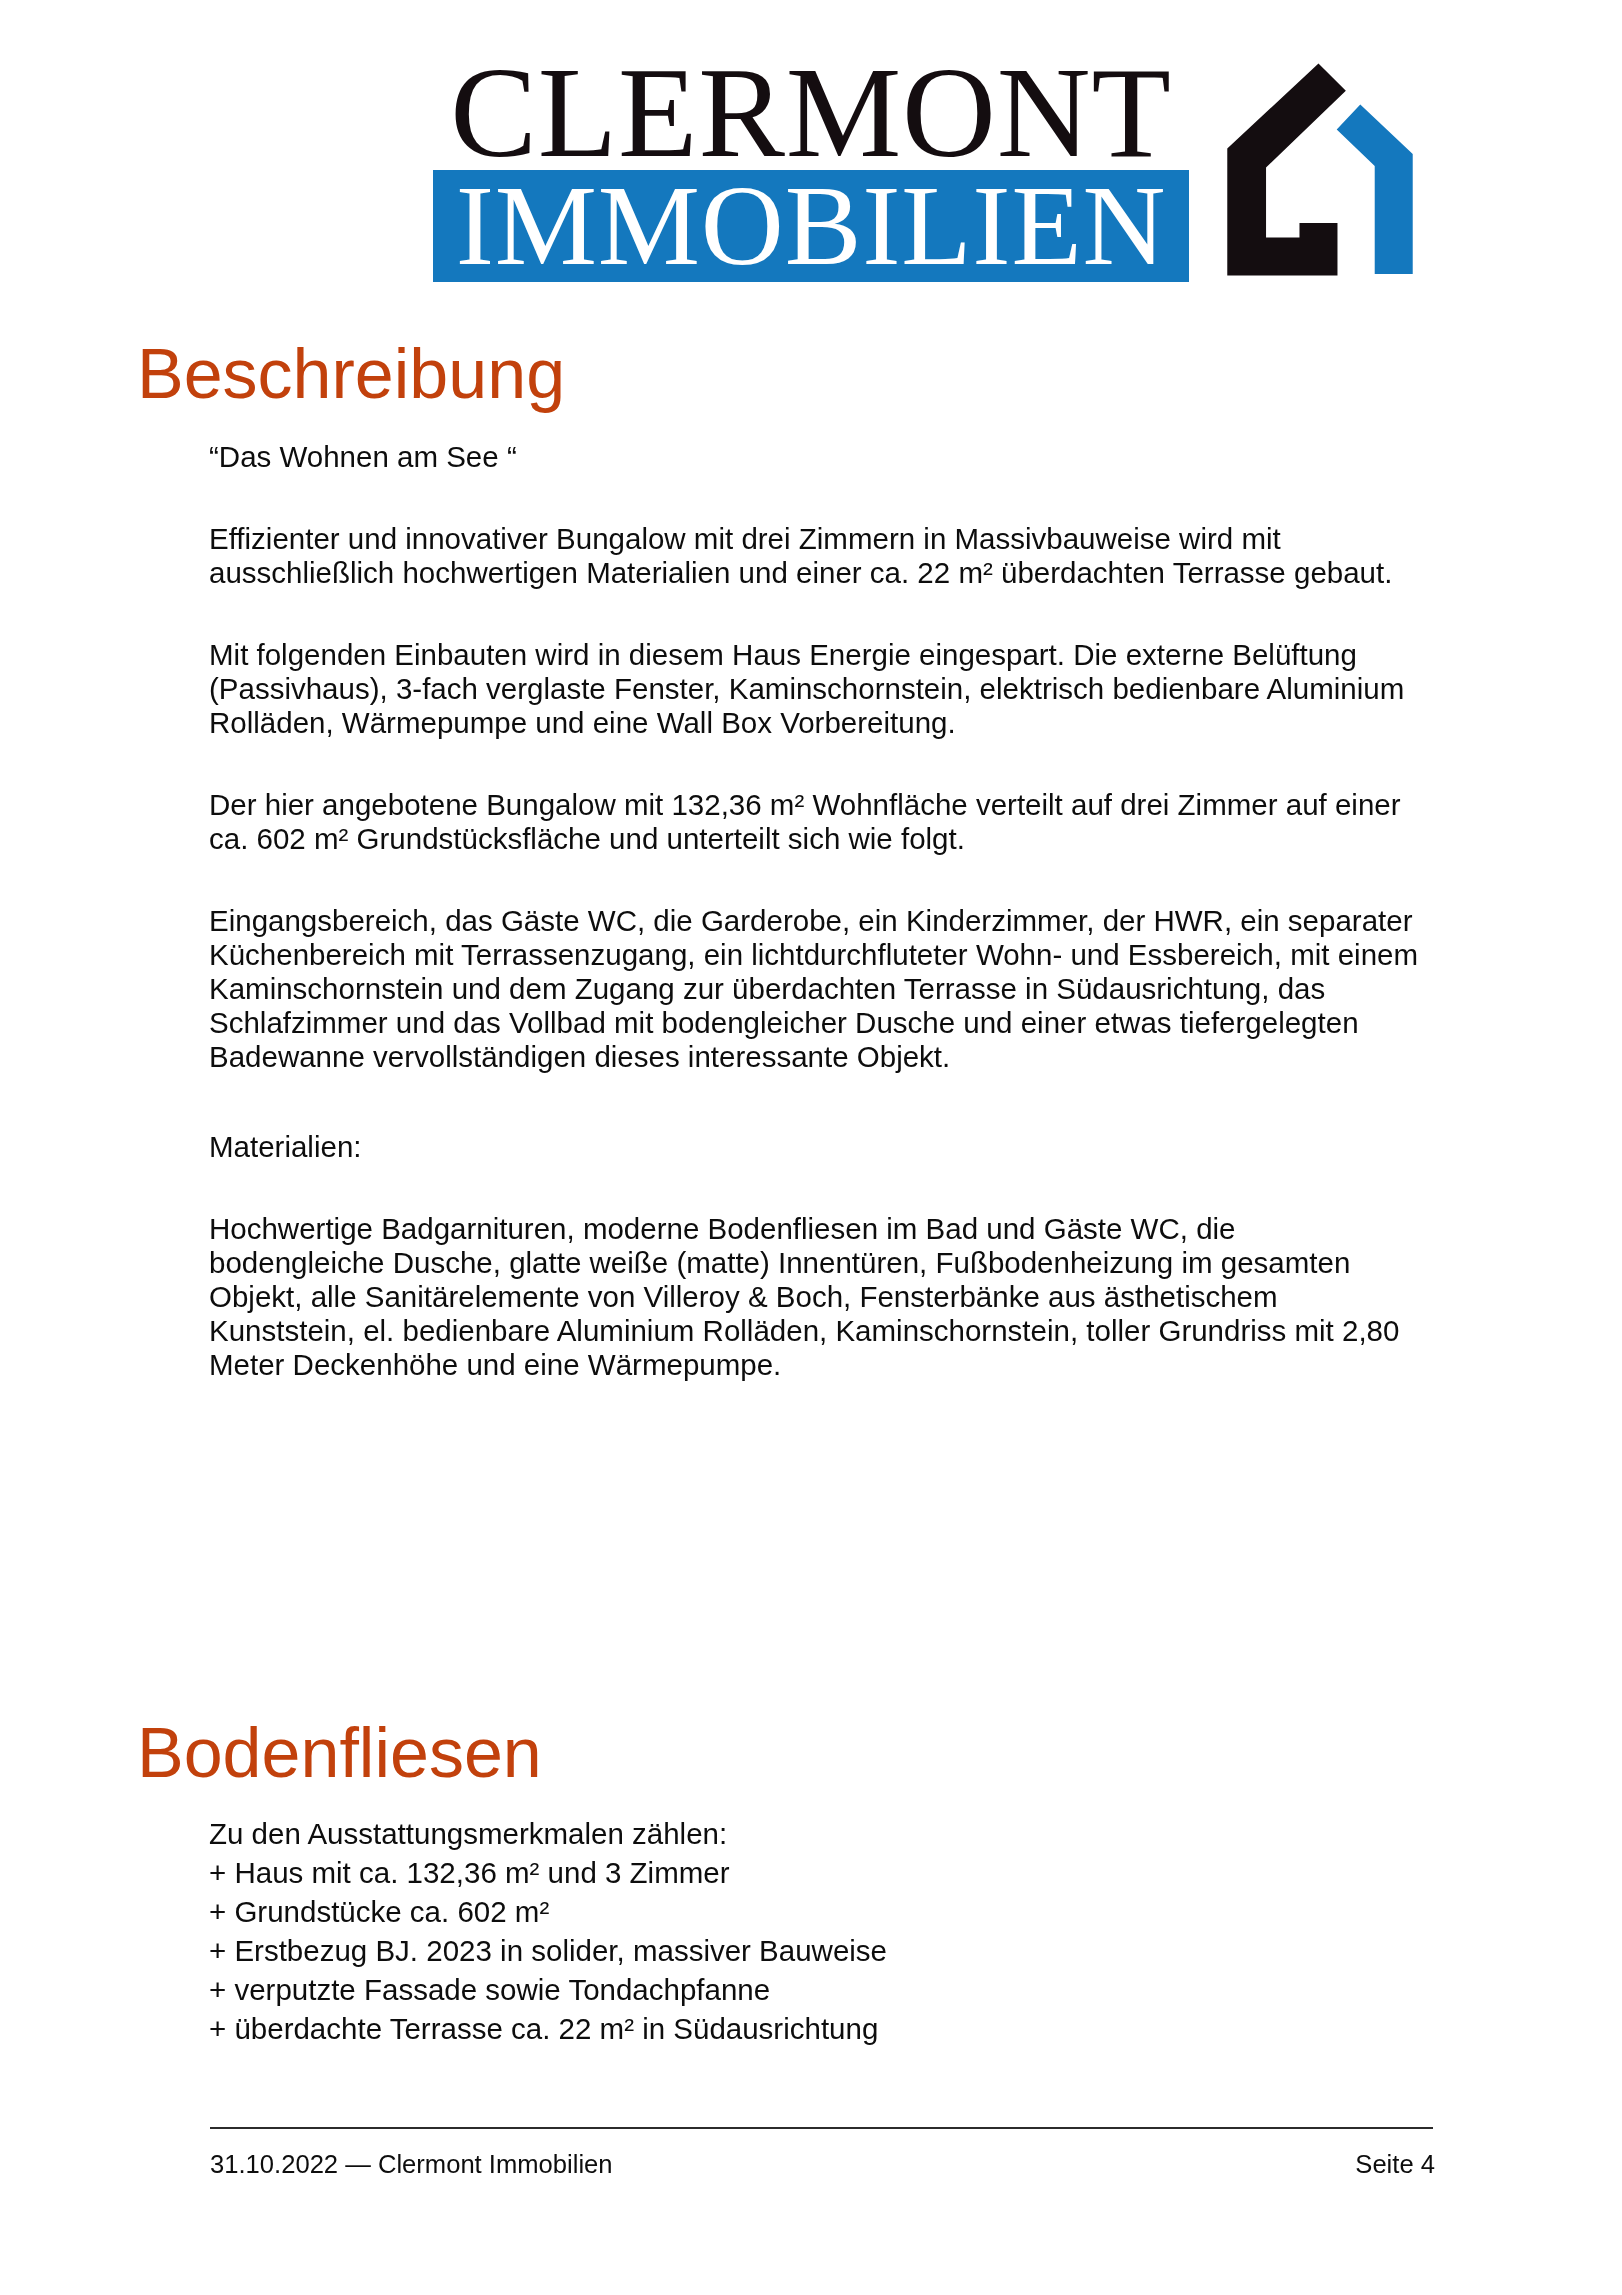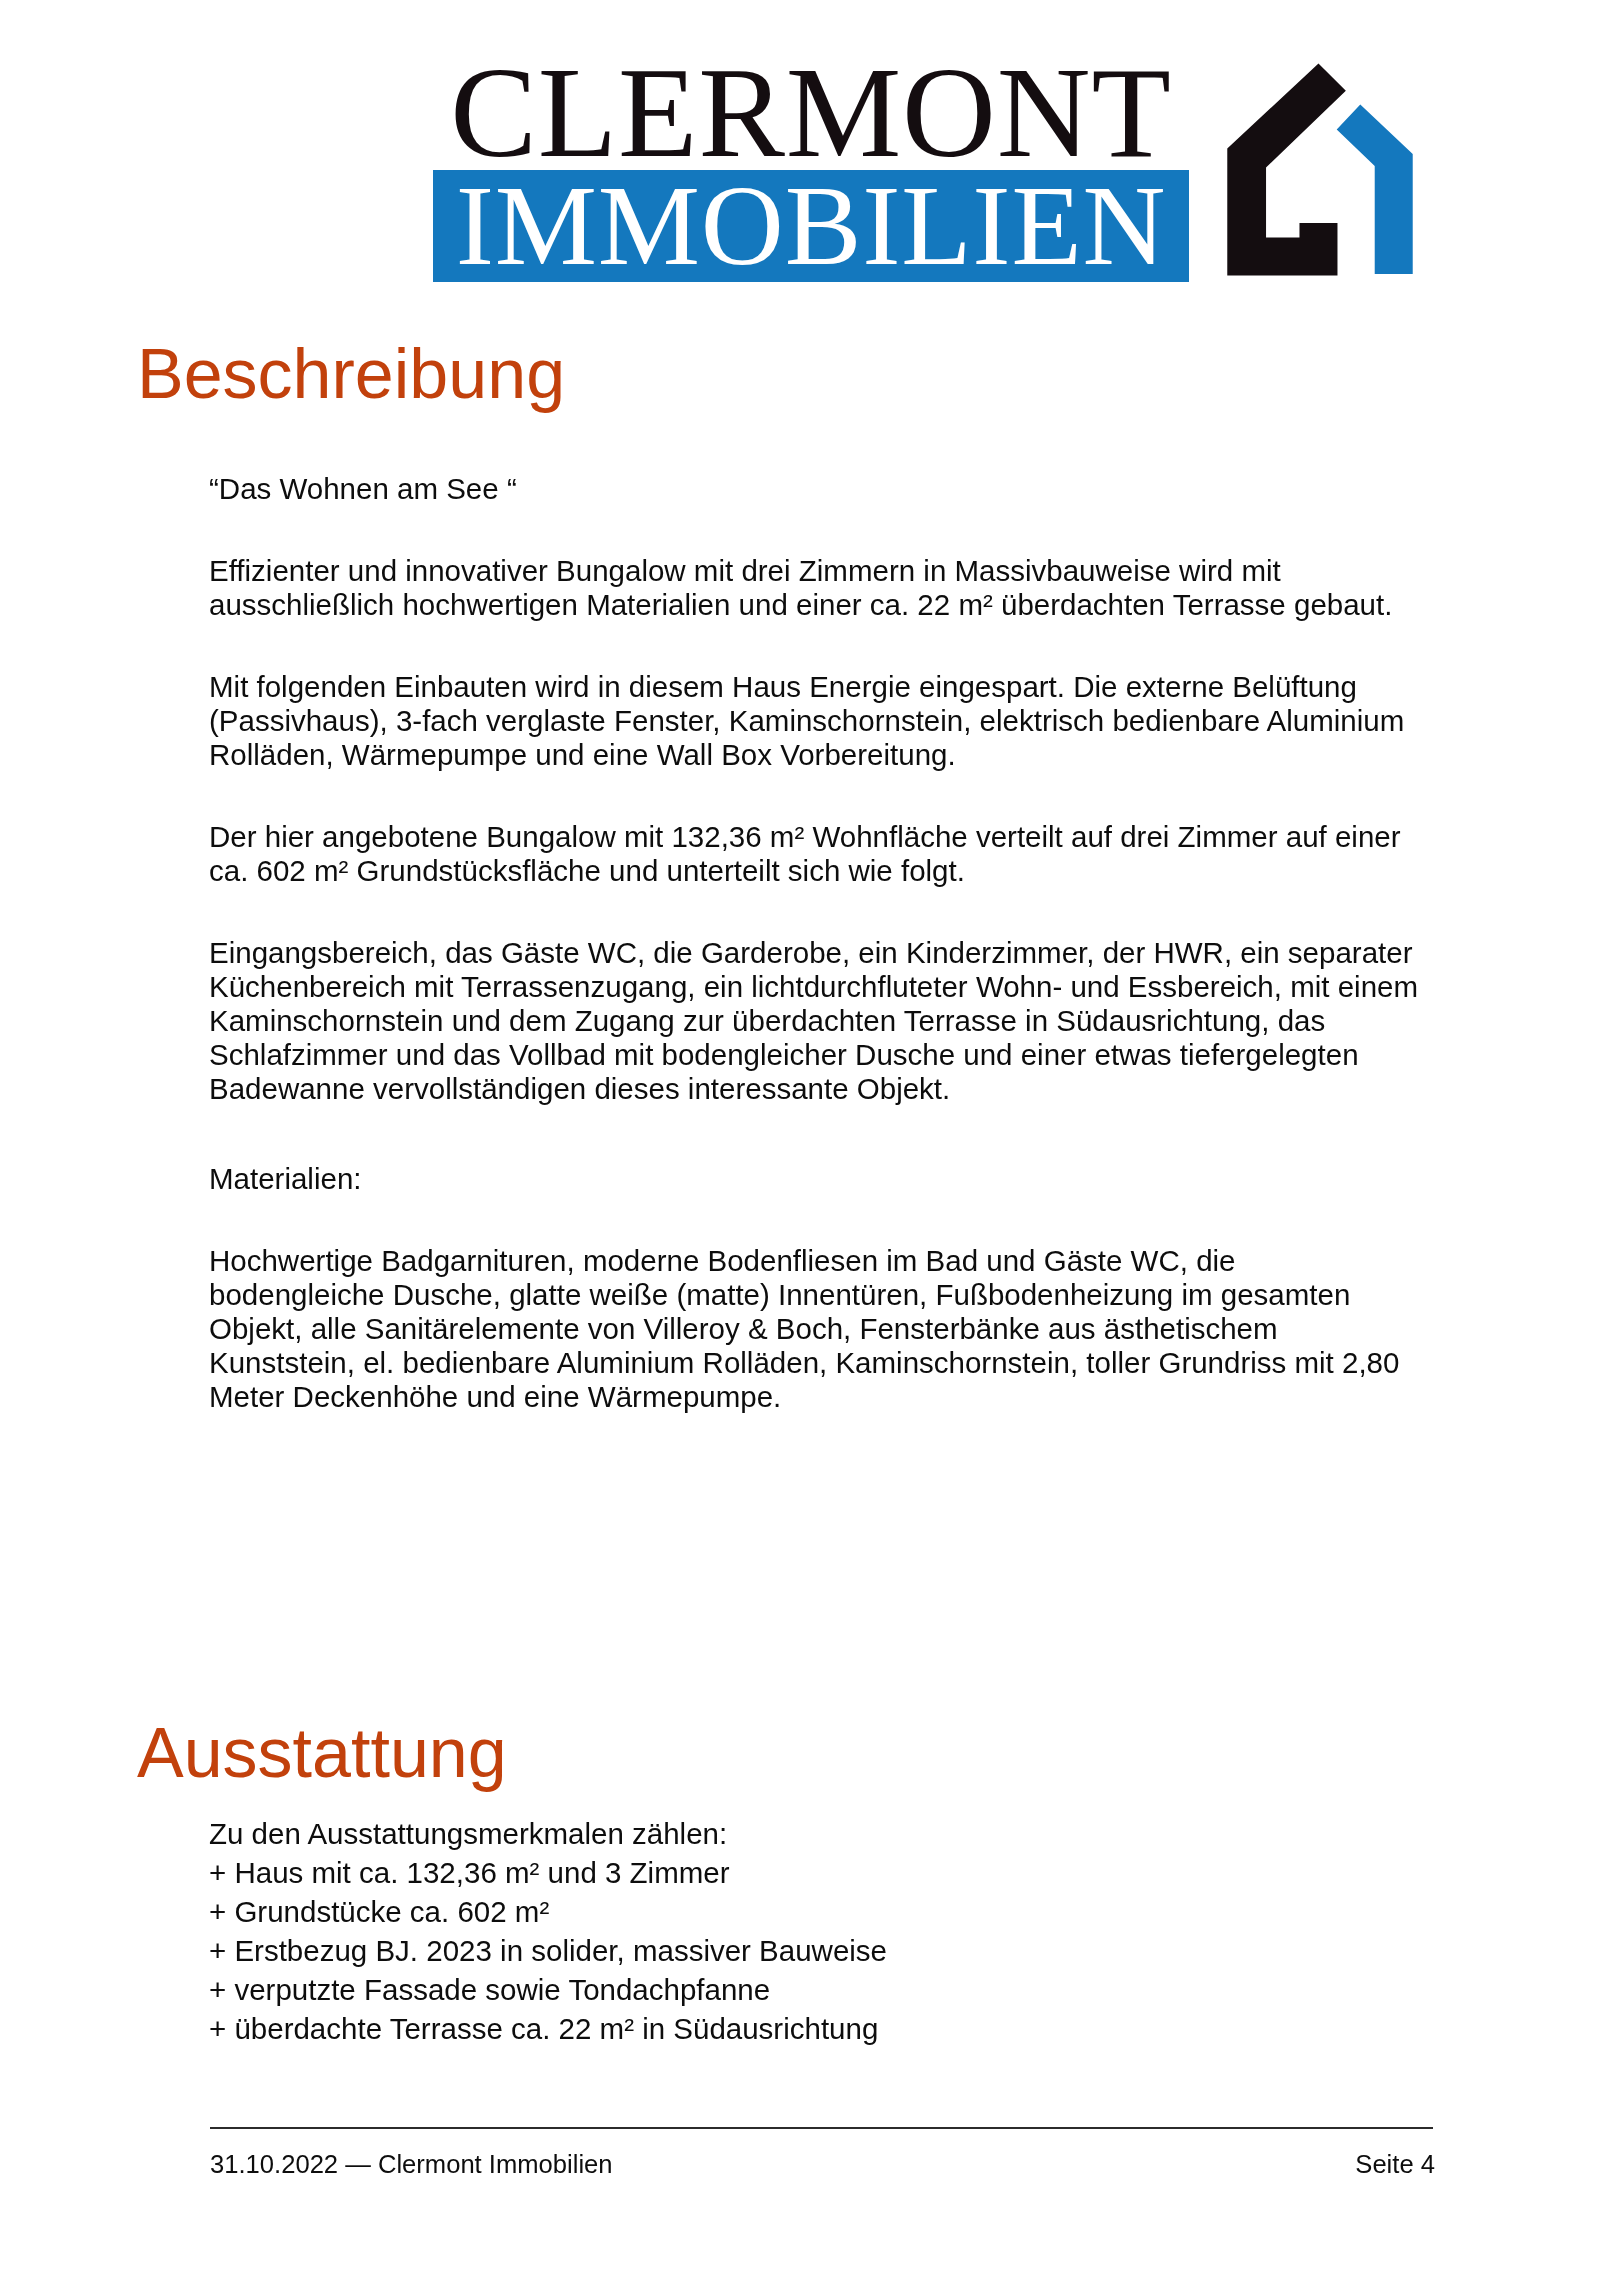--- a/index.html
+++ b/index.html
@@ -64,21 +64,21 @@
   #heading-ausstattung  { top: 1718px; }
 
   
   .body-col {
     position: absolute;
     left: 209px;
     width: 1210px;
     font-size: 29.5px;
     line-height: 34px;
   }
-  #description-body { top: 472px; }
+  #description-body { top: 440px; }
   .body-col p { margin: 0 0 48px 0; }
   .body-col p.gap-after { margin-bottom: 56px; }
 
   #ausstattung-body { top: 1814px; line-height: 39px; }
   #ausstattung-body div { white-space: nowrap; }
 
   
   .footer-rule {
     position: absolute;
     left: 210px;
@@ -121,21 +121,21 @@
   <div class="body-col" id="description-body">
     <p>“Das Wohnen am See “</p>
     <p>Effizienter und innovativer Bungalow mit drei Zimmern in Massivbauweise wird mit ausschließlich hochwertigen Materialien und einer ca. 22 m² überdachten Terrasse gebaut.</p>
     <p>Mit folgenden Einbauten wird in diesem Haus Energie eingespart. Die externe Belüftung (Passivhaus), 3-fach verglaste Fenster, Kaminschornstein, elektrisch bedienbare Aluminium Rolläden, Wärmepumpe und eine Wall Box Vorbereitung.</p>
     <p>Der hier angebotene Bungalow mit 132,36 m² Wohnfläche verteilt auf drei Zimmer auf einer ca. 602 m² Grundstücksfläche und unterteilt sich wie folgt.</p>
     <p class="gap-after">Eingangsbereich, das Gäste WC, die Garderobe, ein Kinderzimmer, der HWR, ein separater Küchenbereich mit Terrassenzugang, ein lichtdurchfluteter Wohn- und Essbereich, mit einem Kaminschornstein und dem Zugang zur überdachten Terrasse in Südausrichtung, das Schlafzimmer und das Vollbad mit bodengleicher Dusche und einer etwas tiefergelegten Badewanne vervollständigen dieses interessante Objekt.</p>
     <p>Materialien:</p>
     <p>Hochwertige Badgarnituren, moderne Bodenfliesen im Bad und Gäste WC, die bodengleiche Dusche, glatte weiße (matte) Innentüren, Fußbodenheizung im gesamten Objekt, alle Sanitärelemente von Villeroy &amp; Boch, Fensterbänke aus ästhetischem Kunststein, el. bedienbare Aluminium Rolläden, Kaminschornstein, toller Grundriss mit 2,80 Meter Deckenhöhe und eine Wärmepumpe.</p>
   </div>
 
-  <div class="section-heading" id="heading-ausstattung">Ausstattung</div>
+  <div class="section-heading" id="heading-ausstattung">Bodenfliesen</div>
 
   <div class="body-col" id="ausstattung-body">
     <div>Zu den Ausstattungsmerkmalen zählen:</div>
     <div>+ Haus mit ca. 132,36 m² und 3 Zimmer</div>
     <div>+ Grundstücke ca. 602 m²</div>
     <div>+ Erstbezug BJ. 2023 in solider, massiver Bauweise</div>
     <div>+ verputzte Fassade sowie Tondachpfanne</div>
     <div>+ überdachte Terrasse ca. 22 m² in Südausrichtung</div>
   </div>
 

